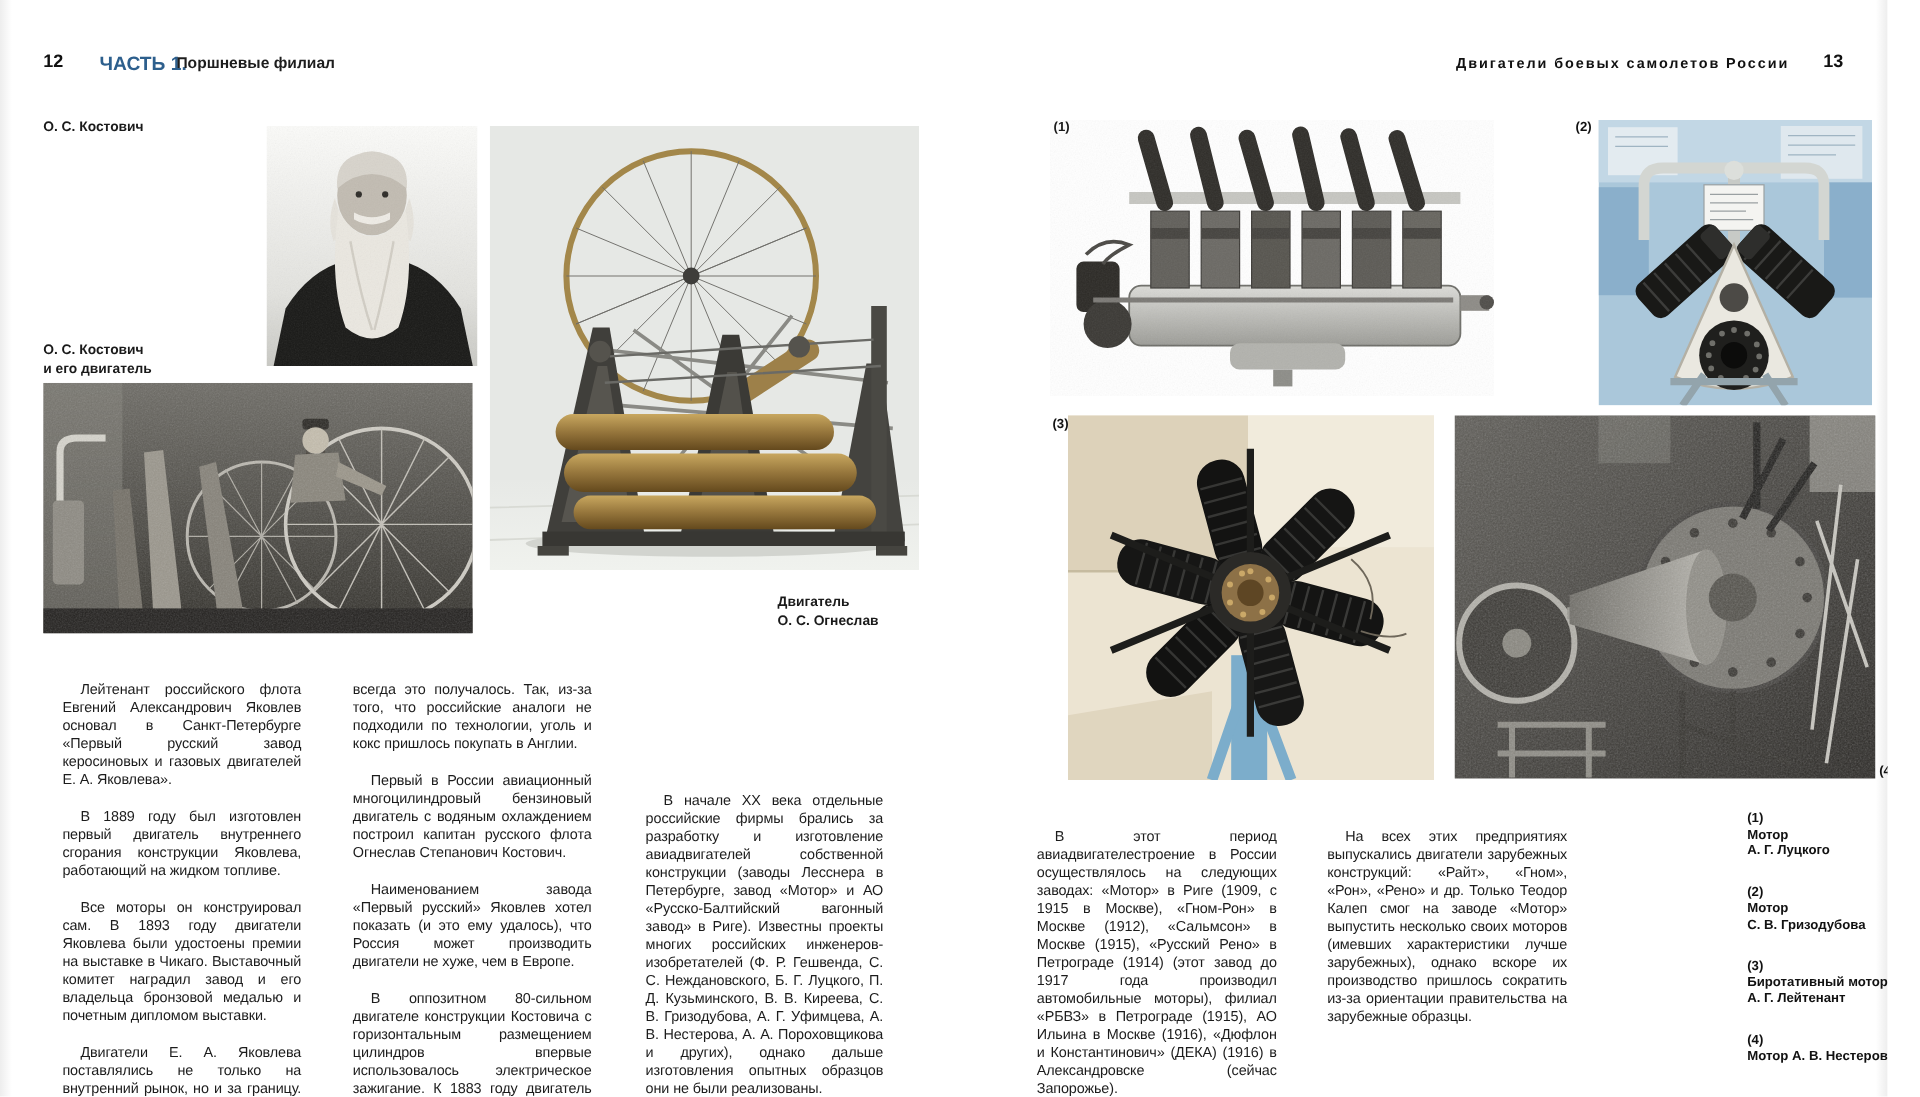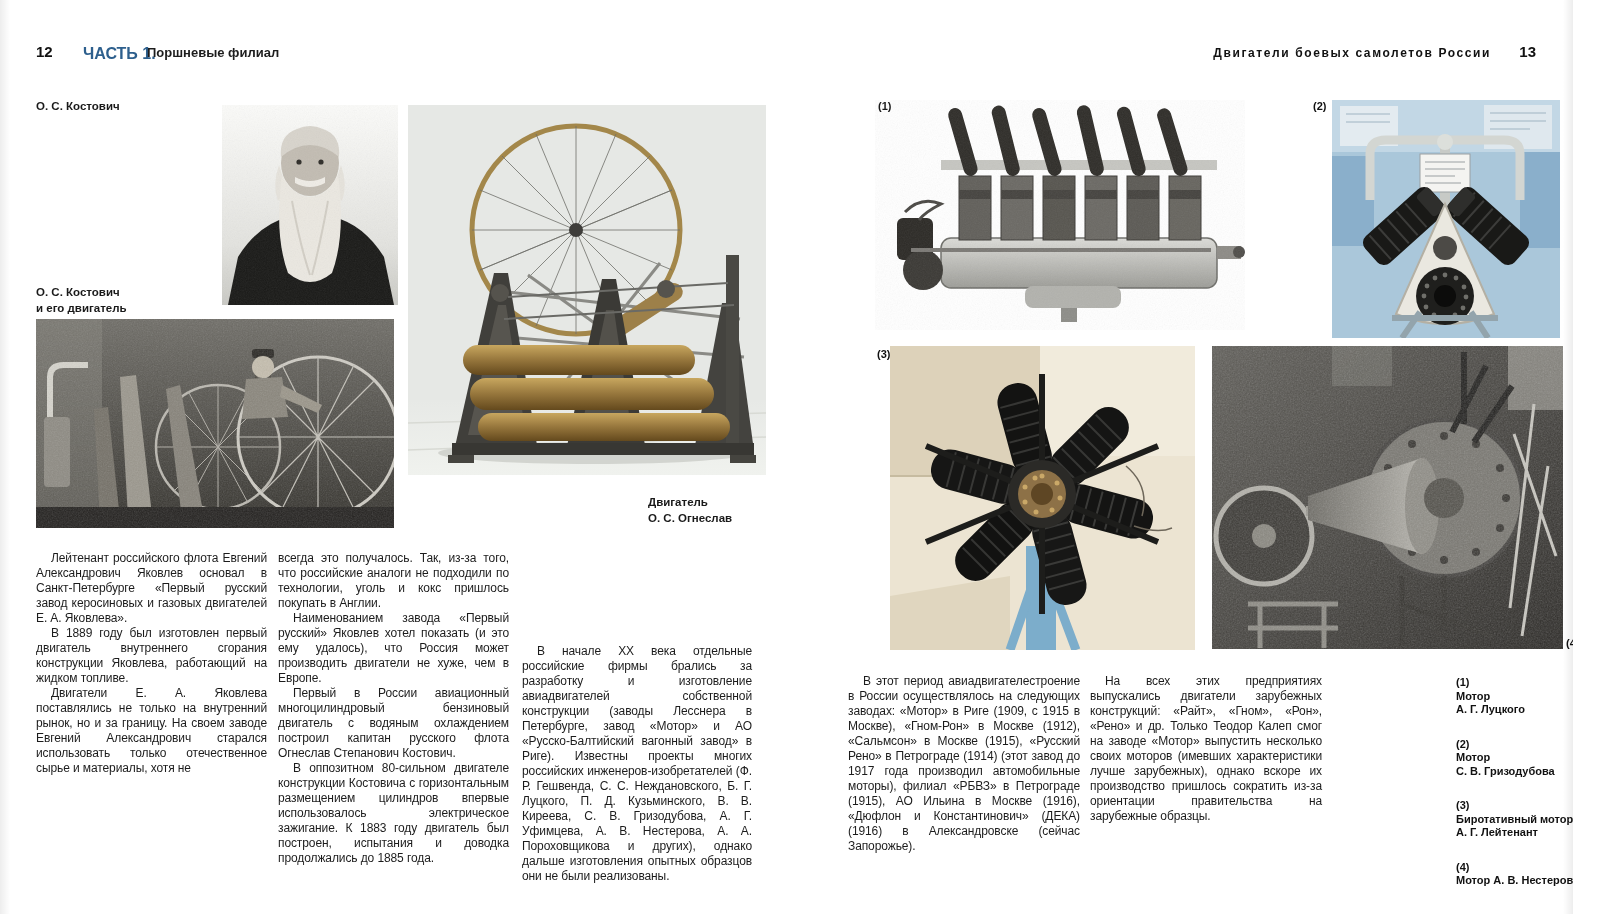--- a/index.html
+++ b/index.html
@@ -41,21 +41,21 @@
 
   .photo-label{position:absolute;font-weight:bold;font-size:11px;color:#111;}
   .lbl-1{left:878px;top:100px;}
   .lbl-2{left:1313px;top:100px;}
   .lbl-3{left:877px;top:348px;}
   .lbl-4{left:1566px;top:637px;}
 
   
   .body-col{position:absolute;width:231px;font-size:12px;line-height:15px;
     text-align:justify;letter-spacing:-0.1px;color:#1c1c1c;}
-  .body-col p{margin:0;text-indent:15px;}
+  .body-col p{margin:16px;text-indent:15px;}
   .body-col.continuation p:first-child{text-indent:0;}
   .lcol1{left:36px;top:551px;}
   .lcol2{left:278px;top:551px;}
   .lcol3{left:522px;top:644px;width:230px;}
   .rcol1{left:848px;top:674px;width:232px;}
   .rcol2{left:1090px;top:674px;width:232px;}
 
   
   .fig-captions{position:absolute;left:1456px;top:676px;width:130px;}
   .fig-cap{margin:0 0 21px 0;font-weight:bold;font-size:11px;line-height:13.5px;color:#111;}
@@ -452,26 +452,27 @@
       <g stroke="#35332f" stroke-width="5">
           <path d="M190,230 L190,302 M190,258 L280,290 M232,230 L232,284"></path>
         </g>
       <rect width="351" height="303" filter="url(#gr4)" opacity="0.28"></rect>
     </svg>
   </div>
 
   <div class="body-col lcol1">
       <p>Лейтенант российского флота Евгений Александрович Яковлев основал в Санкт-Петербурге «Первый русский завод керосиновых и газовых двигателей Е. А. Яковлева».</p>
       <p>В 1889 году был изготовлен первый двигатель внутреннего сгорания конструкции Яковлева, работающий на жидком топливе.</p>
+      <p>Все моторы он конструировал сам. В 1893 году двигатели Яковлева были удостоены премии на выставке в Чикаго. Выставочный комитет наградил завод и его владельца бронзовой медалью и почетным дипломом выставки.</p>
       <p>Двигатели Е. А. Яковлева поставлялись не только на внутренний рынок, но и за границу. На своем заводе Евгений Александрович старался использовать только отечественное сырье и материалы, хотя не</p>
     </div>
   <div class="body-col lcol2 continuation">
       <p>всегда это получалось. Так, из-за того, что российские аналоги не подходили по технологии, уголь и кокс пришлось покупать в Англии.</p>
+      <p>Первый в России авиационный многоцилиндровый бензиновый двигатель с водяным охлаждением построил капитан русского флота Огнеслав Степанович Костович.</p>
       <p>Наименованием завода «Первый русский» Яковлев хотел показать (и это ему удалось), что Россия может производить двигатели не хуже, чем в Европе.</p>
-      <p>Первый в России авиационный многоцилиндровый бензиновый двигатель с водяным охлаждением построил капитан русского флота Огнеслав Степанович Костович.</p>
       <p>В оппозитном 80-сильном двигателе конструкции Костовича с горизонтальным размещением цилиндров впервые использовалось электрическое зажигание. К 1883 году двигатель был построен, испытания и доводка продолжались до 1885 года.</p>
     </div>
   <div class="body-col lcol3">
       <p>В начале ХХ века отдельные российские фирмы брались за разработку и изготовление авиадвигателей собственной конструкции (заводы Лесснера в Петербурге, завод «Мотор» и АО «Русско-Балтийский вагонный завод» в Риге). Известны проекты многих российских инженеров-изобретателей (Ф. Р. Гешвенда, С. С. Неждановского, Б. Г. Луцкого, П. Д. Кузьминского, В. В. Киреева, С. В. Гризодубова, А. Г. Уфимцева, А. В. Нестерова, А. А. Пороховщикова и других), однако дальше изготовления опытных образцов они не были реализованы.</p>
     </div>
 
   <div class="body-col rcol1">
       <p>В этот период авиадвигателестроение в России осуществлялось на следующих заводах: «Мотор» в Риге (1909, с 1915 в Москве), «Гном-Рон» в Москве (1912), «Сальмсон» в Москве (1915), «Русский Рено» в Петрограде (1914) (этот завод до 1917 года производил автомобильные моторы), филиал «РБВЗ» в Петрограде (1915), АО Ильина в Москве (1916), «Дюфлон и Константинович» (ДЕКА) (1916) в Александровске (сейчас Запорожье).</p>
     </div>
   <div class="body-col rcol2">

